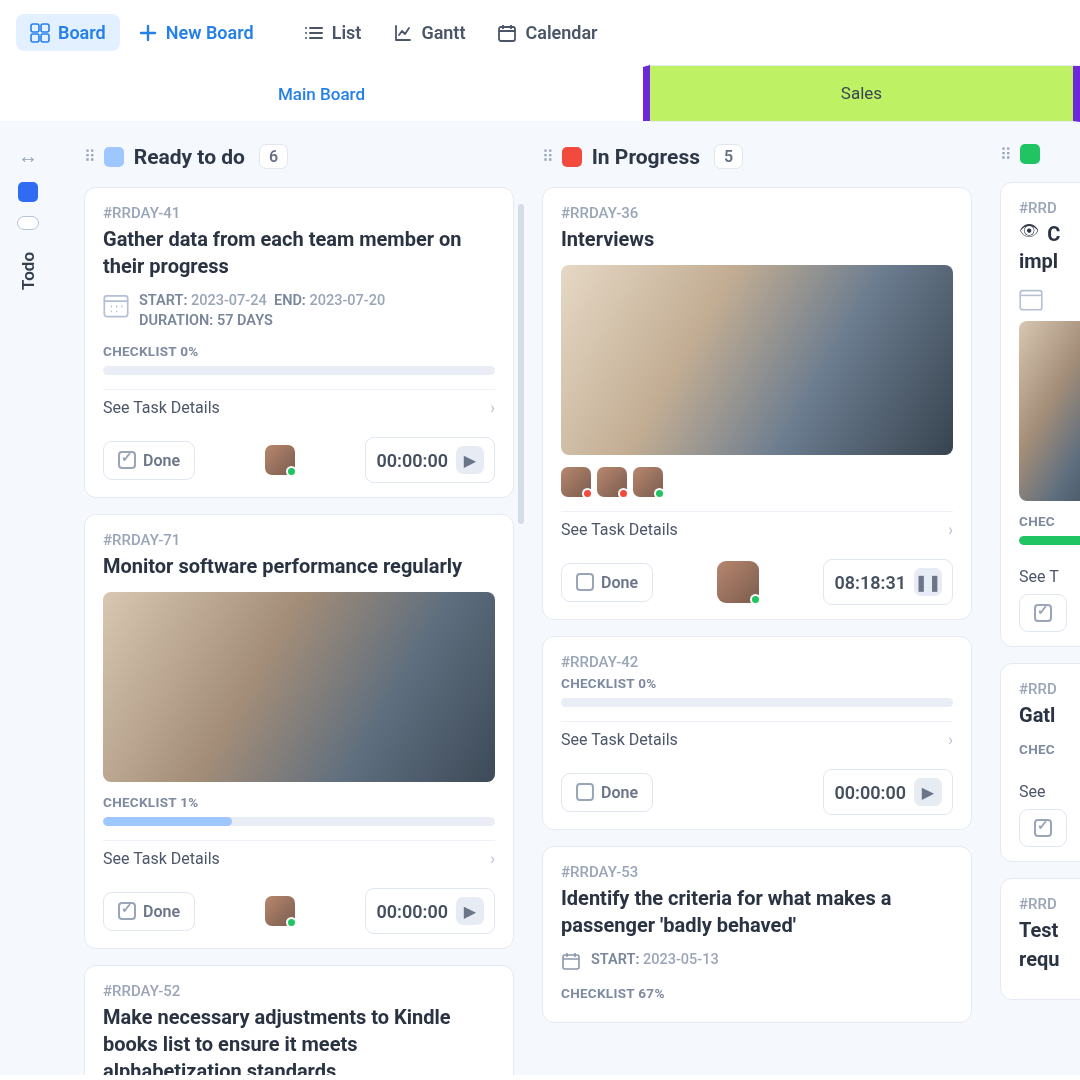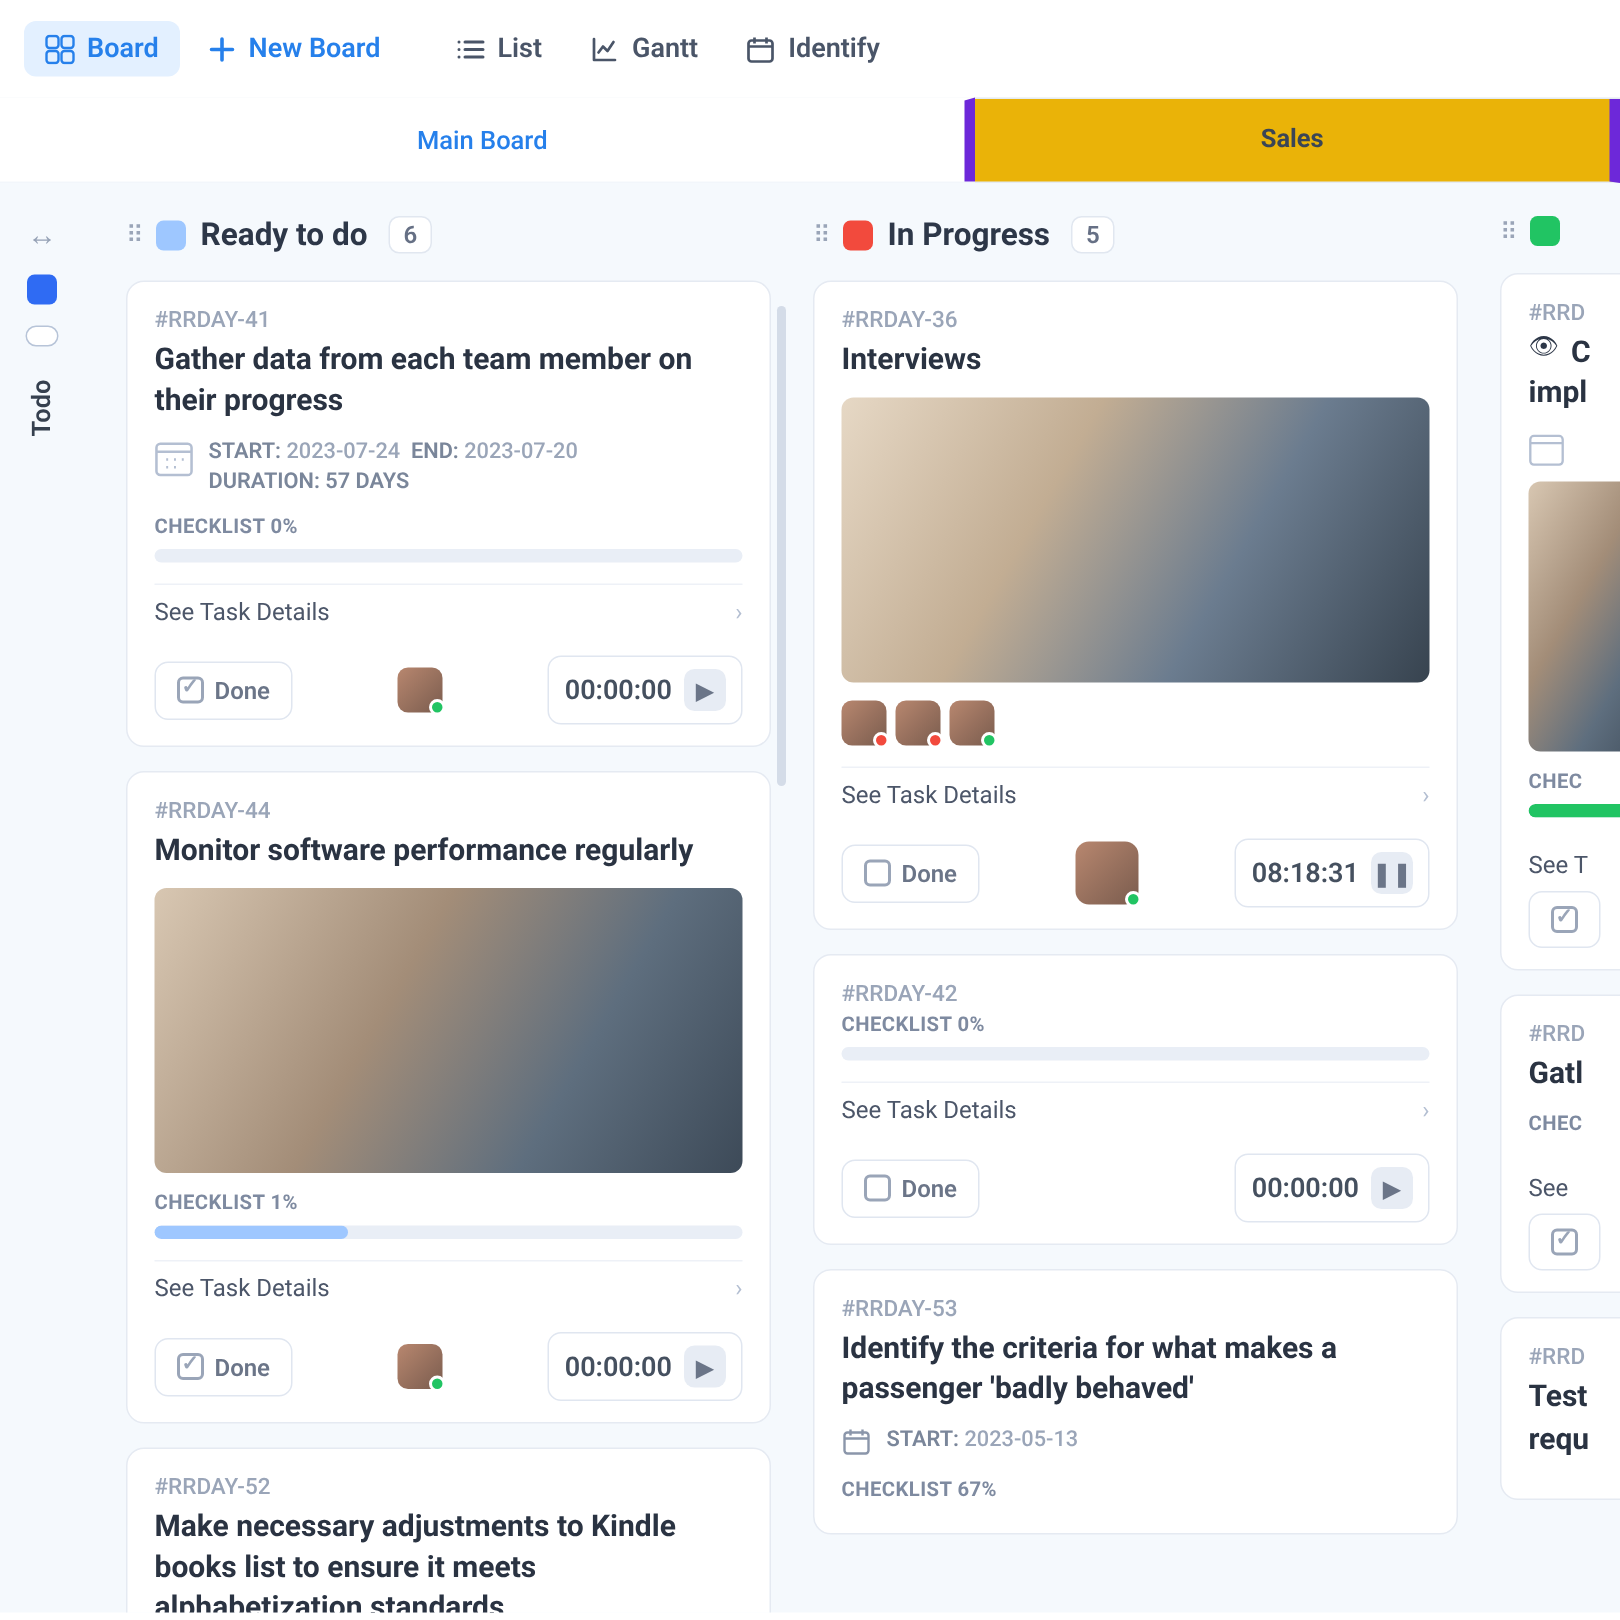--- a/index.html
+++ b/index.html
@@ -9,21 +9,21 @@
 .toolbar { display:flex; align-items:center; gap:4px; padding:14px 16px; }
 .tool-item { display:flex; align-items:center; gap:8px; padding:8px 14px; border-radius:8px; cursor:pointer; font-size:18px; font-weight:600; color:#4a5568; }
 .tool-item.active { background:#e3f0ff; color:#2680eb;text-align:center; }
 .tool-item.new { color:#2680eb; margin-right:18px; }
 .tool-item .ico { display:inline-flex; width:20px; height:20px; }
 
 
 .tabs { display:flex; background:#f2f6fb; border-top:1px solid #e5ebf2; }
 .tab { flex:0 0 650px; text-align:center; padding:17px 0; font-size:17px; color:#3a4556; border-right:7px solid #6d28d9; cursor:pointer; }
 .tab.active { background:#fff; color:#2680eb; font-weight:500; border-top:2px solid #fff; position:relative; top:-1px; border-bottom:none; }
-.tab:not(.active){background:#eab308;border-bottom:1px solid #e5ebf2;font-weight:bold;}
+.tab:not(.active){background:#bef264;border-bottom:1px solid #e5ebf2;}
 .tab-sales { flex:1; }
 
 
 .body { display:flex; background:#f5f9fd; height:calc(100% - 70px - 57px); }
 .rail { width:56px; display:flex; flex-direction:column; align-items:center; padding-top:22px; gap:14px; }
 .rail .resize { font-size:20px; color:#96a2b6; cursor:pointer; }
 .rail .sq { width:20px; height:20px; border-radius:5px; }
 .rail .sq.blue{background:#2f6bf3;}
 .rail .sq.white{background:#fff; border:1.5px solid #b7c4d8; width:22px; height:14px; border-radius:7px;}
 .rail .label{ writing-mode:vertical-rl; transform:rotate(180deg); font-size:17px; color:#35404f; font-weight:600; margin-top:8px;}
@@ -113,21 +113,21 @@
       </span>
     <span>Gantt</span>
   </div>
   <div class="tool-item">
     <span class="ico">
         <svg viewBox="0 0 20 20">
           <rect x="2" y="4" width="16" height="14" rx="2" fill="none" stroke="#4a5568" stroke-width="1.8"></rect>
           <path d="M2 8h16M6 2v4M14 2v4" stroke="#4a5568" stroke-width="1.8"></path>
         </svg>
       </span>
-    <span>Identify</span>
+    <span>Calendar</span>
   </div>
 </div>
 
 <div class="tabs">
   <div class="tab active">Main Board</div>
   <div class="tab tab-sales">Sales</div>
 </div>
 
 <div class="body">
   <div class="rail">
@@ -182,21 +182,21 @@
               </div>
             </div>
           <div class="timer-grp">
               <span class="timer">00:00:00</span>
               <span class="play">▶</span>
             </div>
         </div>
       </div>
 
       <div class="card">
-        <div class="ticket">#RRDAY-44</div>
+        <div class="ticket">#RRDAY-71</div>
         <div class="card-title">Monitor software performance regularly</div>
         <div class="img-ph"></div>
         <div class="check-label">CHECKLIST 1%</div>
         <div class="bar">
             <div class="fill" style="width:33%"></div>
           </div>
         <div class="details-row">
             <span>See Task Details</span>
             <span class="chev">›</span>
           </div>

